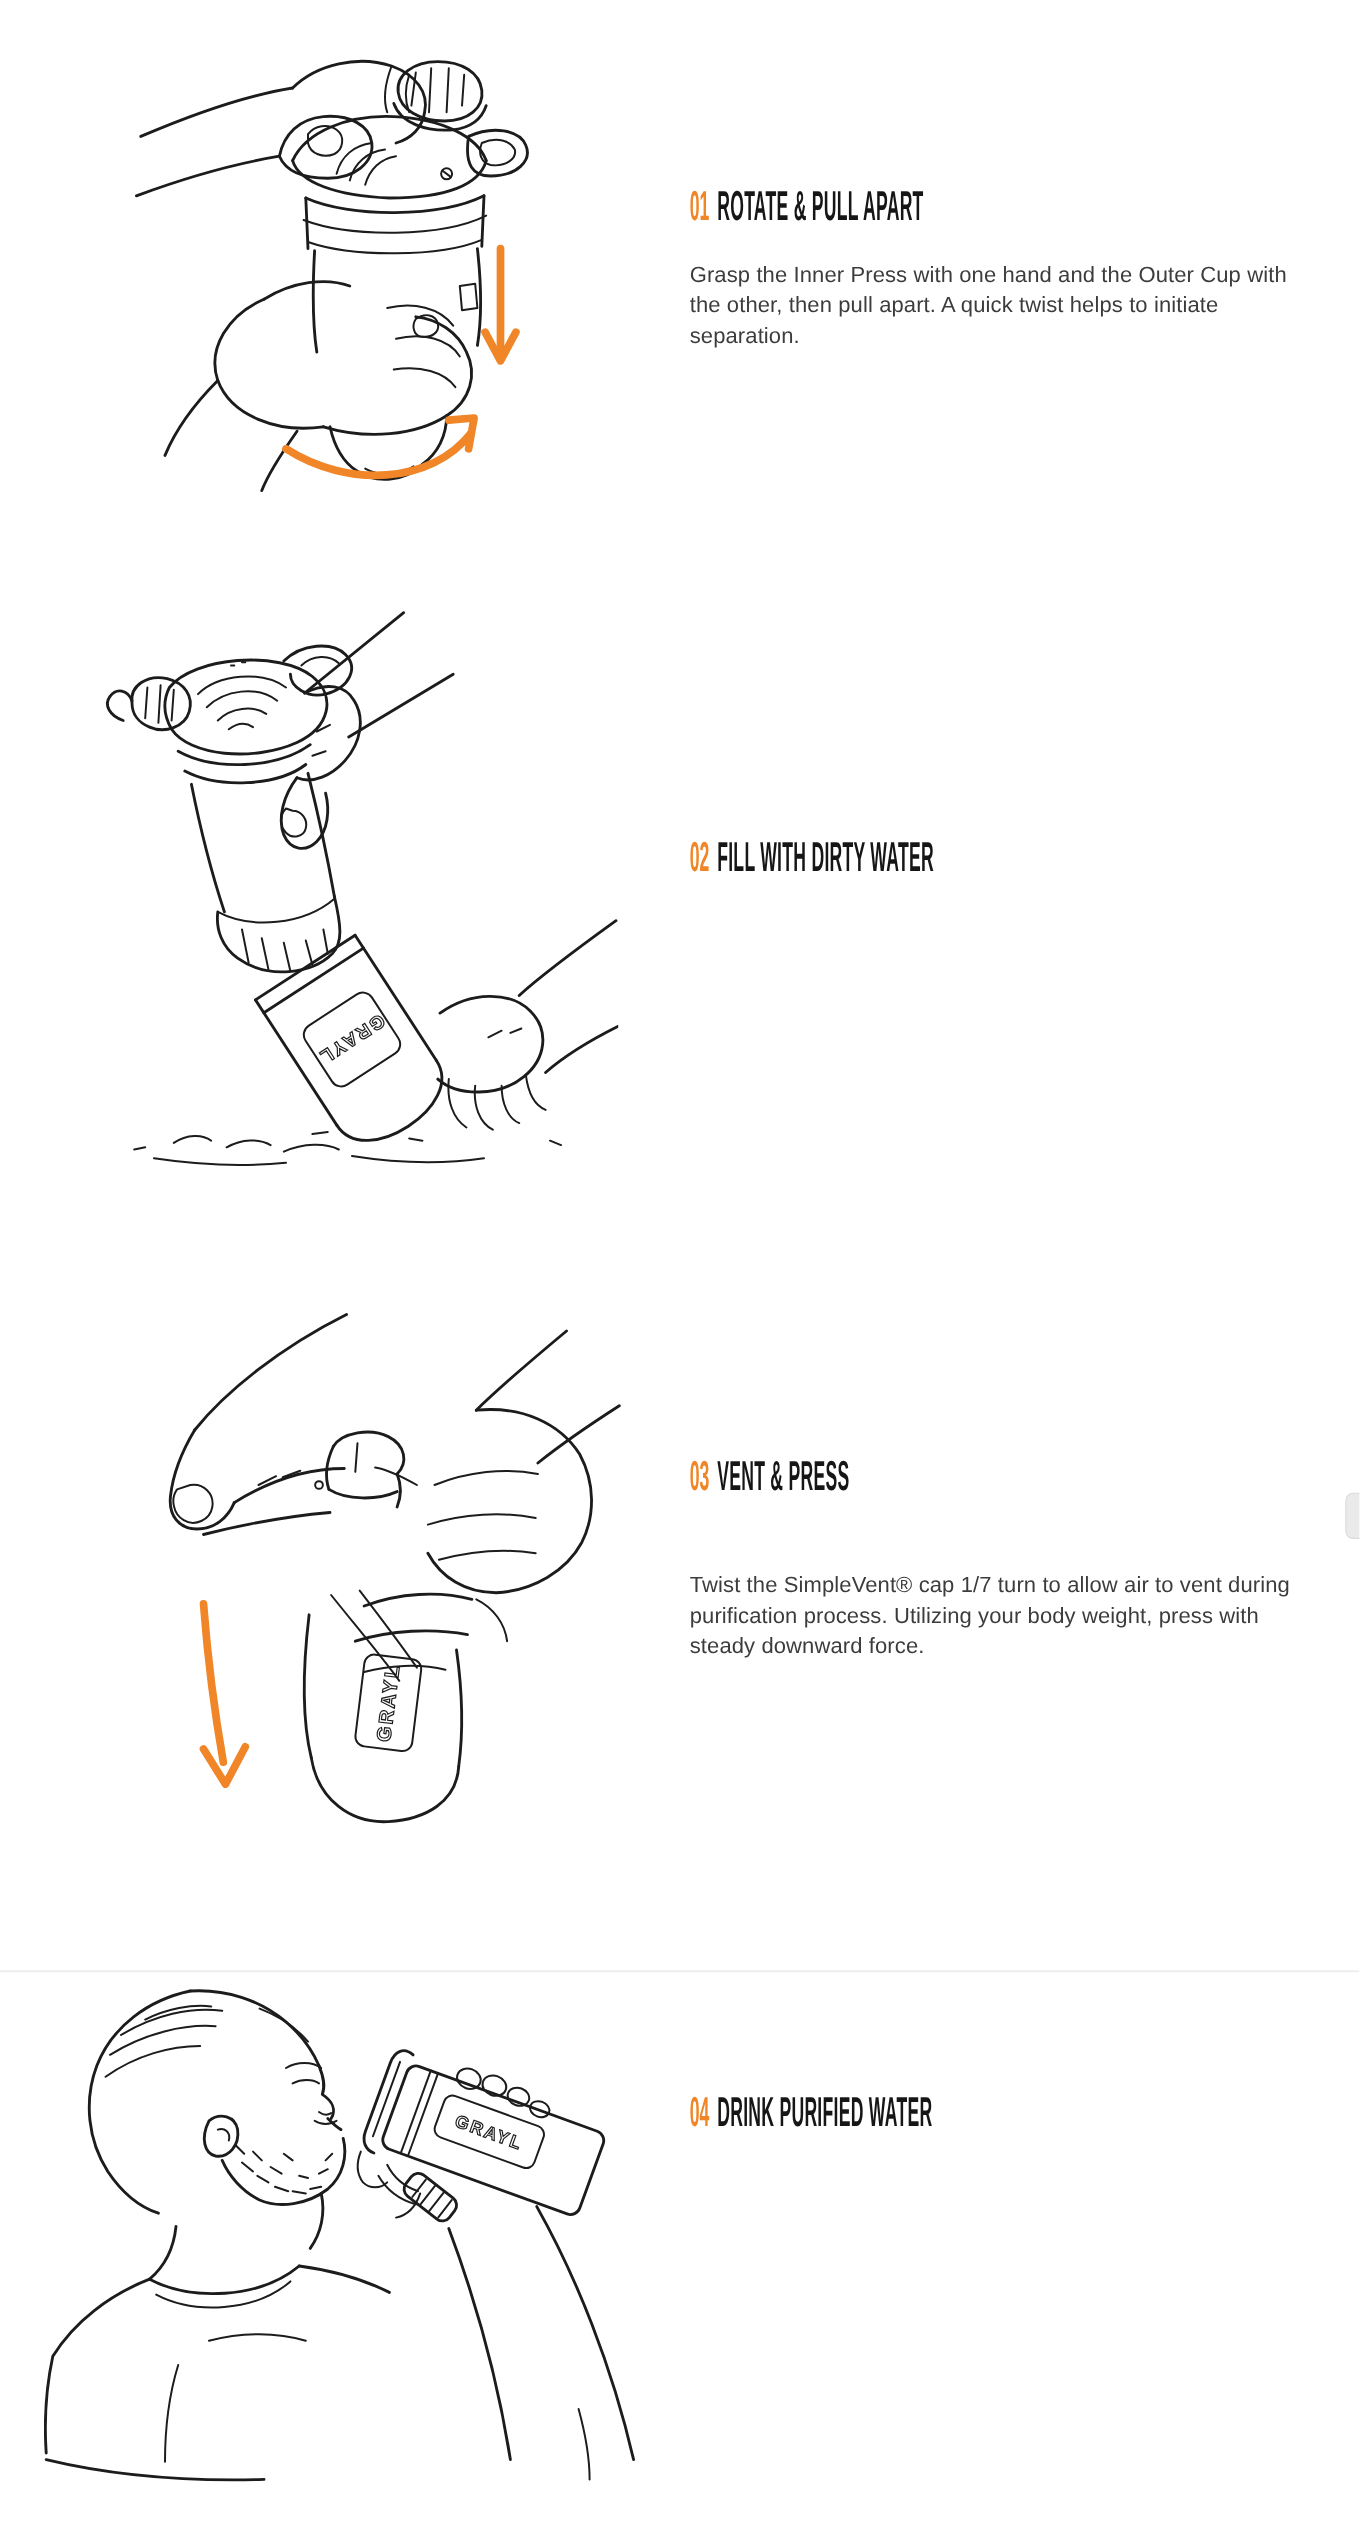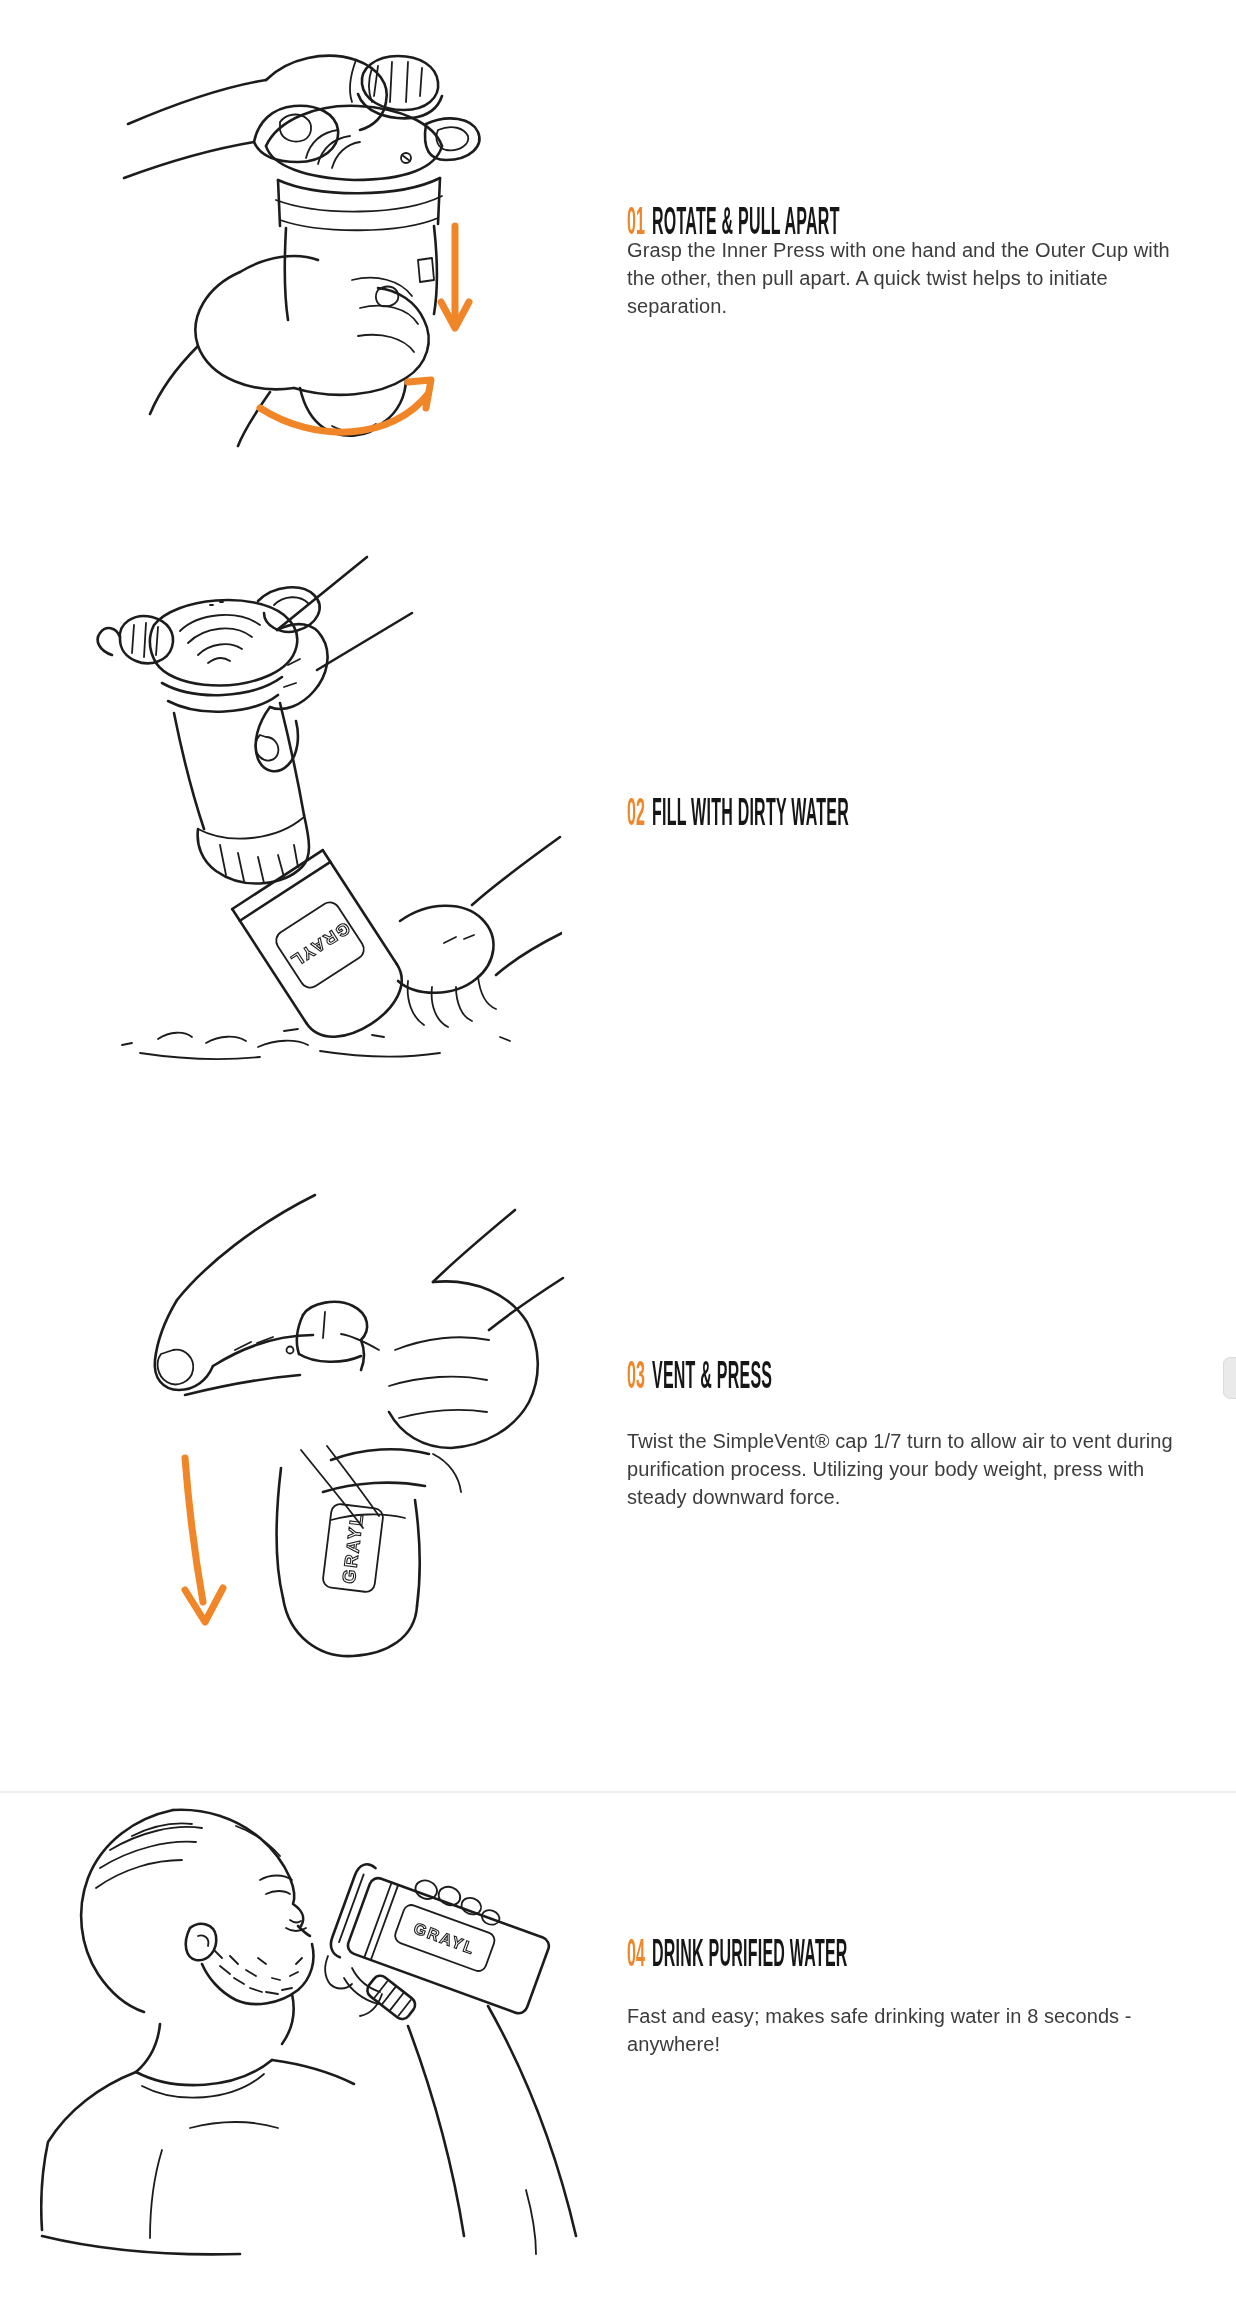--- a/index.html
+++ b/index.html
@@ -4,21 +4,21 @@
 <style>
   html,body{margin:0;padding:0;background:#ffffff;}
   .page{position:relative;width:1236px;height:2312px;background:#ffffff;overflow:hidden;margin:0 auto;
         font-family:"Liberation Sans",sans-serif;}
   .illus{position:absolute;}
   .k{stroke:#1C1C1C;fill:none;stroke-width:2.6;stroke-linecap:round;stroke-linejoin:round;}
   .k2{stroke:#1C1C1C;fill:none;stroke-width:1.8;stroke-linecap:round;stroke-linejoin:round;}
   .o{stroke:#F08627;fill:none;stroke-width:7;stroke-linecap:round;stroke-linejoin:round;}
   .logoTxt{font-family:"Liberation Sans",sans-serif;font-weight:700;fill:none;stroke:#1C1C1C;
            stroke-width:1.1px;letter-spacing:2px;}
-  .step-title{position:absolute;left:627px;height:40px;margin-top:32px;}
+  .step-title{position:absolute;left:627px;height:40px;}
   .condense{transform:scale(0.8,1.9);transform-origin:0 0;font-weight:700;font-size:20px;
             line-height:20px;white-space:nowrap;}
   .num{color:#F08627;margin-right:9px;}
   .ttl{color:#161616;letter-spacing:0.3px;}
   .step-body{position:absolute;left:627px;width:560px;font-size:20px;line-height:28px;
              color:#3C3C3C;white-space:pre-line;letter-spacing:0.1px;}
   .divider{position:absolute;left:0;top:1791px;width:100%;height:2px;background:#EFEFEF;}
   .edge-widget{position:absolute;right:-4px;top:1357px;width:15px;height:40px;background:#EAEAEA;
                border:1px solid #DBDBDB;border-radius:7px 0 0 7px;}
 </style>
@@ -243,20 +243,18 @@
   </div>
   <div class="step-body" style="top:1427px">Twist the SimpleVent® cap 1/7 turn to allow air to vent during
 purification process. Utilizing your body weight, press with
 steady downward force.</div>
 
   <div class="step-title" style="top:1902px">
     <div class="condense">
       <span class="num">04</span><span class="ttl">DRINK PURIFIED WATER</span>
     </div>
   </div>
-  <div class="step-body" style="top:2002px">Fast and easy; makes safe drinking water in 8 seconds -
-anywhere!</div>
 
   <div class="divider"></div>
 
   <div class="edge-widget"></div>
 
 </div>
 
 </body></html>

